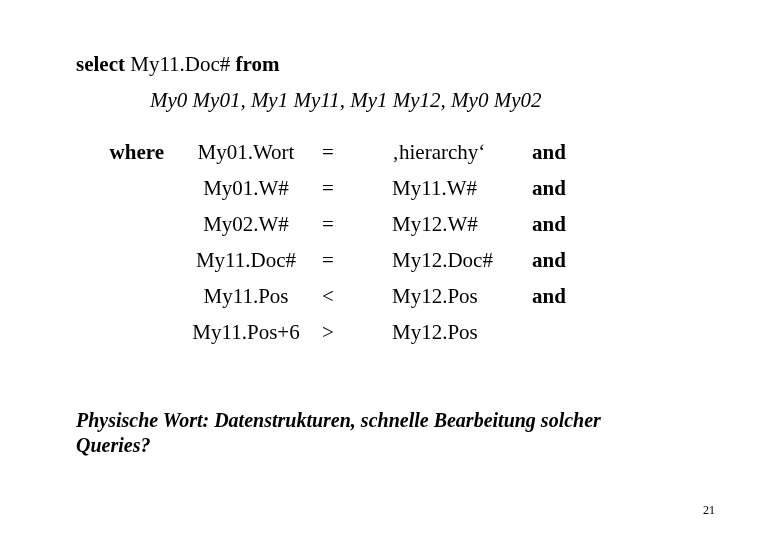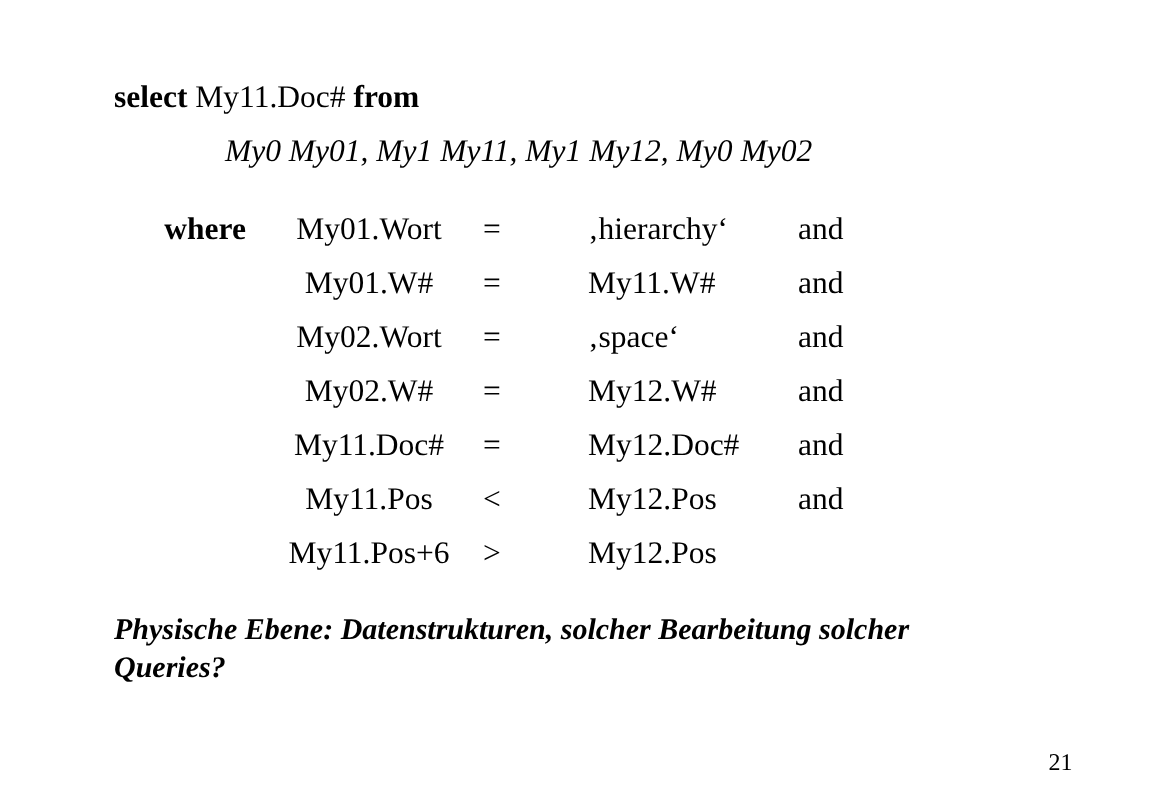--- a/index.html
+++ b/index.html
@@ -76,21 +76,21 @@
     width: 70px;
     text-align: left;
     padding-left: 2px !important;
   }
   .col-right {
     width: 140px;
     text-align: left;
   }
   .col-and {
     text-align: right;
-    font-weight: normal;
+    font-weight: bold;
   }
   .where-wrap {
     position: absolute;
     left: 70px;
     top: 118px;
   }
 
   
   .caption {
     position: absolute;
@@ -101,21 +101,21 @@
     line-height: 25px;
     font-style: italic;
     font-weight: bold;
   }
 
   
   .page-number {
     position: absolute;
     right: 65px;
     bottom: 22px;
-    font-size: 16px;
+    font-size: 12px;
     font-style: normal;
     font-weight: normal;
     margin-top: 41px;
   }
 </style>
 </head>
 <body>
 
 <div class="slide">
 
@@ -140,27 +140,20 @@
         </tr>
         <tr>
           <td class="col-kw"></td>
           <td class="col-left">My01.W#</td>
           <td class="col-op">=</td>
           <td class="col-right">My11.W#</td>
           <td class="col-and">and</td>
         </tr>
         <tr>
           <td class="col-kw"></td>
-          <td class="col-left">My02.Wort</td>
-          <td class="col-op">=</td>
-          <td class="col-right">‚space‘</td>
-          <td class="col-and">and</td>
-        </tr>
-        <tr>
-          <td class="col-kw"></td>
           <td class="col-left">My02.W#</td>
           <td class="col-op">=</td>
           <td class="col-right">My12.W#</td>
           <td class="col-and">and</td>
         </tr>
         <tr>
           <td class="col-kw"></td>
           <td class="col-left">My11.Doc#</td>
           <td class="col-op">=</td>
           <td class="col-right">My12.Doc#</td>
@@ -177,17 +170,17 @@
           <td class="col-kw"></td>
           <td class="col-left">My11.Pos+6</td>
           <td class="col-op">&gt;</td>
           <td class="col-right">My12.Pos</td>
           <td class="col-and"></td>
         </tr>
       </tbody>
     </table>
   </div>
 
-  <div class="caption">Physische Ebene: Datenstrukturen, solcher Bearbeitung solcher Queries?</div>
+  <div class="caption">Physische Wort: Datenstrukturen, schnelle Bearbeitung solcher Queries?</div>
 
   <div class="page-number">21</div>
 
 </div>
 
 </body></html>

